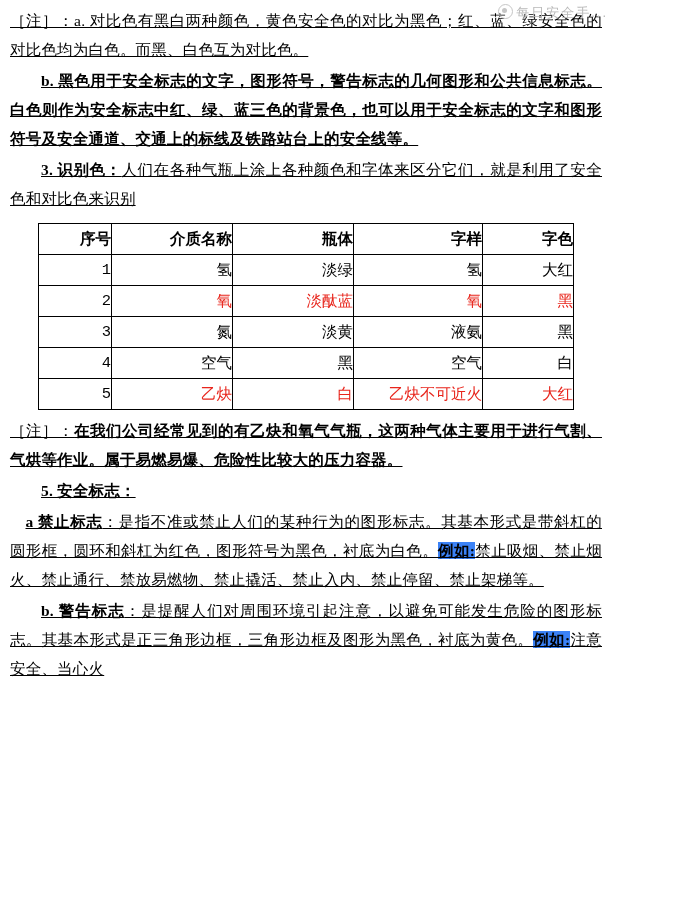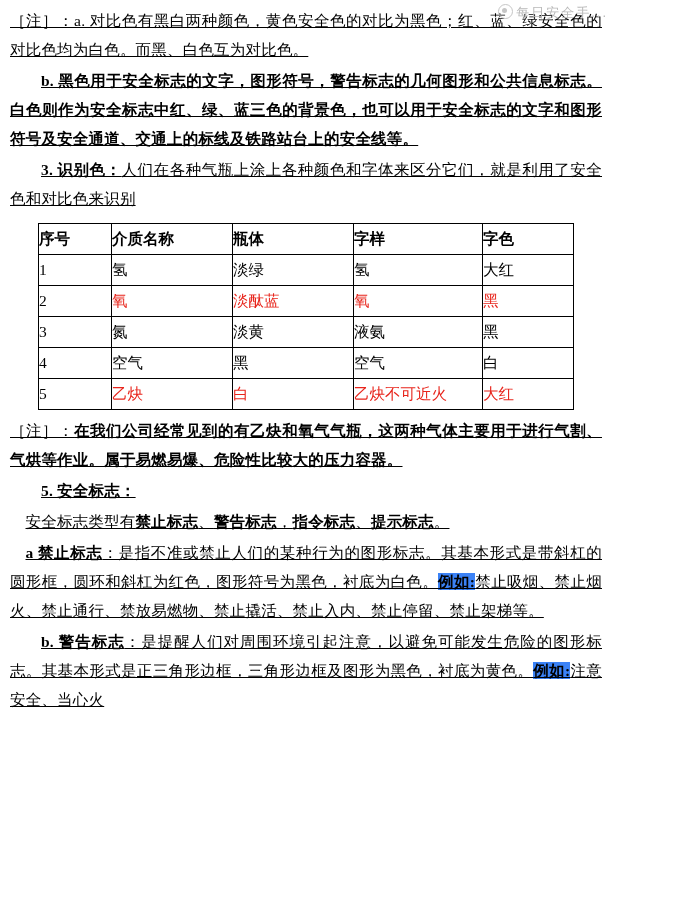--- a/index.html
+++ b/index.html
@@ -71,25 +71,26 @@
   .u { text-decoration: underline; }
   .hl { background: #3b82f6; }
   table.gas {
     border-collapse: collapse;
     margin: 10px auto 6px auto;
     width: 530px;
     table-layout: fixed;
   }
   table.gas td, table.gas th {
     border: 1px solid #000;
-    text-align: left;
+    text-align: right;
     font-size: 15.5px;
     height: 30px;
     font-weight: normal;
     padding: 0;
+    font-family: Liberation Mono, monospace;
   }
   table.gas thead td {
     font-weight: bold;
     font-size: 15.5px;
   }
   .c-red { color: #e8251c; }
   .c-black { color: #000000; }
   .col-0 { width: 72px; }
   .col-1 { width: 120px; }
   .col-2 { width: 120px; margin-left: 16px; }
@@ -161,20 +162,19 @@
         </tr>
       </tbody>
     </table>
 
     <p class="para"><span>［注］：</span><span class="bold">在我们公司经常见到的有乙炔和氧气气瓶，这两种气体主要用于进行气割、气烘等作业。属于易燃易爆、危险性比较大的压力容器。</span></p>
 
 
 
     <p class="para indent2"><span class="bold">5. 安全标志：</span></p>
 
-    <p class="para indent1"><span>安全标志类型有</span><span class="u bold">禁止标志</span>、<span class="u bold">警告标志</span>，<span class="u bold">指令标志</span>、<span class="u bold">提示标志</span><span>。</span></p>
 
     <p class="para indent1"><span class="bold">a 禁止标志</span><span>：是指不准或禁止人们的某种行为的图形标志。其基本形式是带斜杠的圆形框，圆环和斜杠为红色，图形符号为黑色，衬底为白色。</span><span class="hl bold">例如:</span><span>禁止吸烟、禁止烟火、禁止通行、禁放易燃物、禁止撬活、禁止入内、禁止停留、禁止架梯等。</span></p>
 
     <p class="para indent2"><span class="bold">b. 警告标志</span><span>：是提醒人们对周围环境引起注意，以避免可能发生危险的图形标志。其基本形式是正三角形边框，三角形边框及图形为黑色，衬底为黄色。</span><span class="hl bold">例如:</span><span>注意安全、当心火</span></p>
 
   </div>
 </div>
 
 </body></html>

